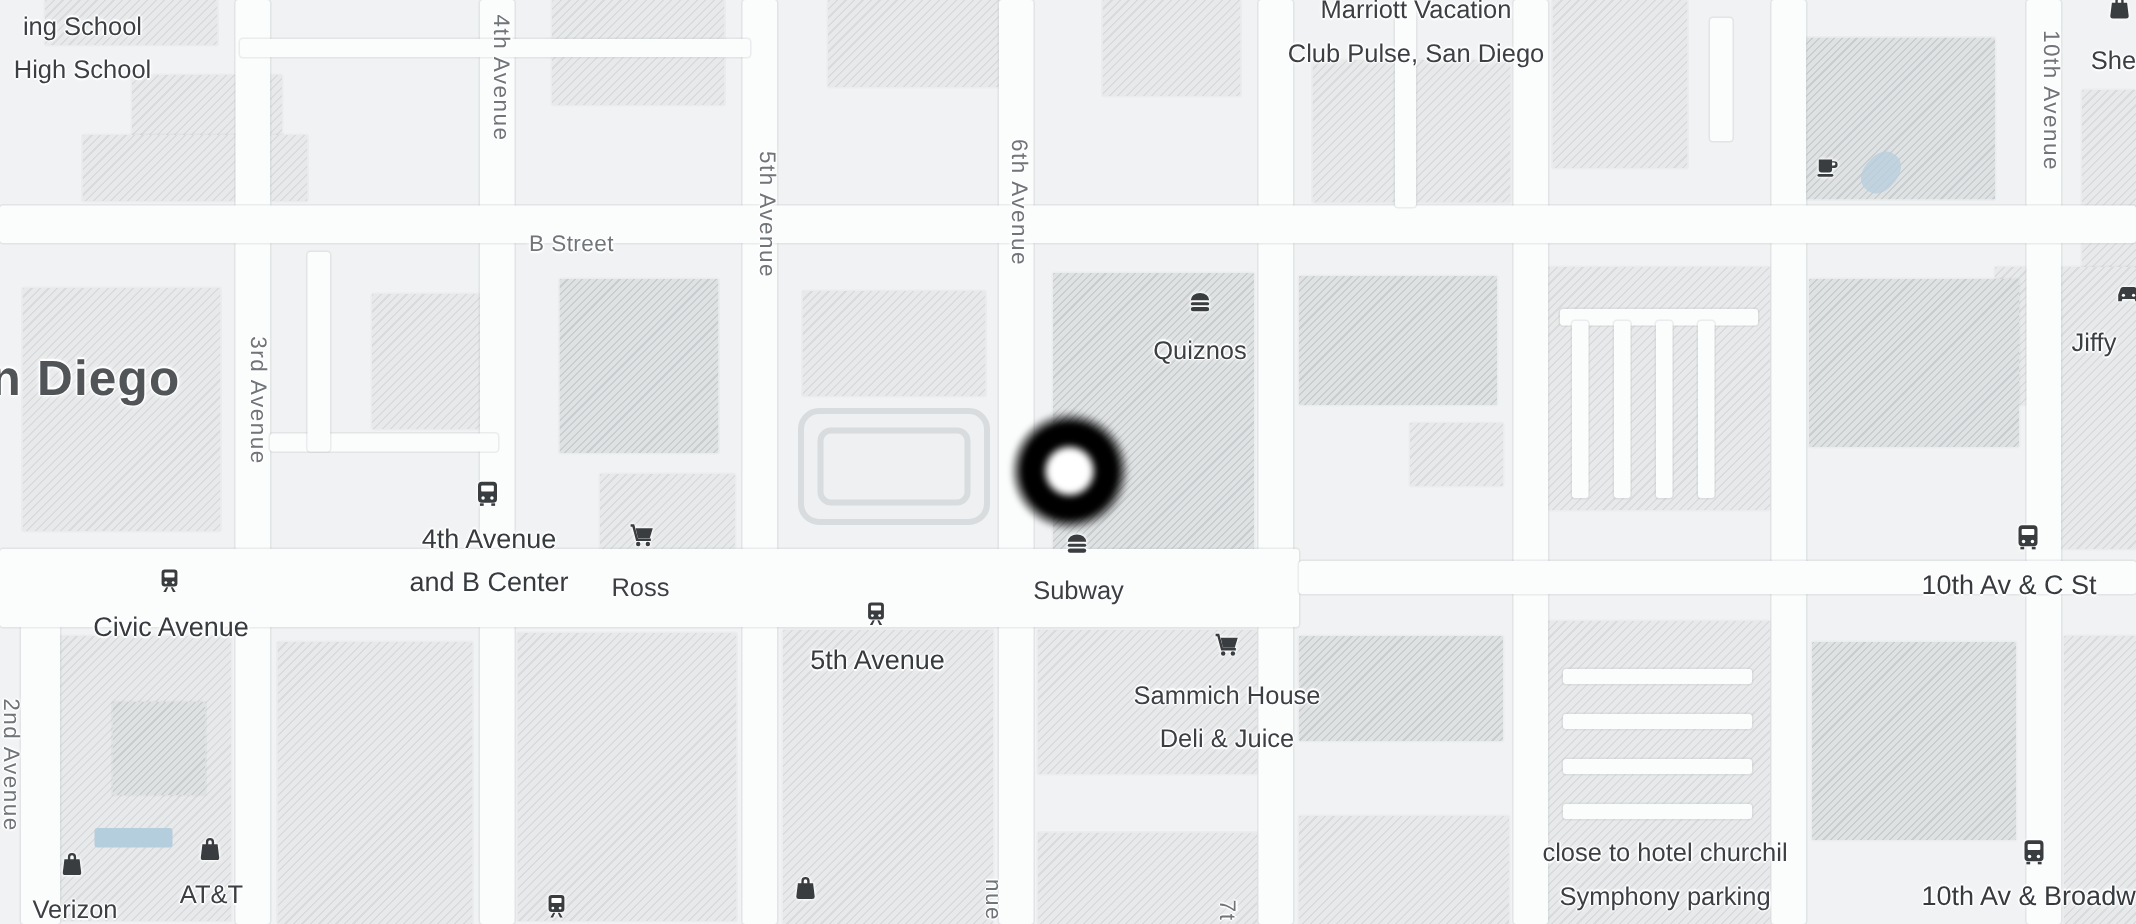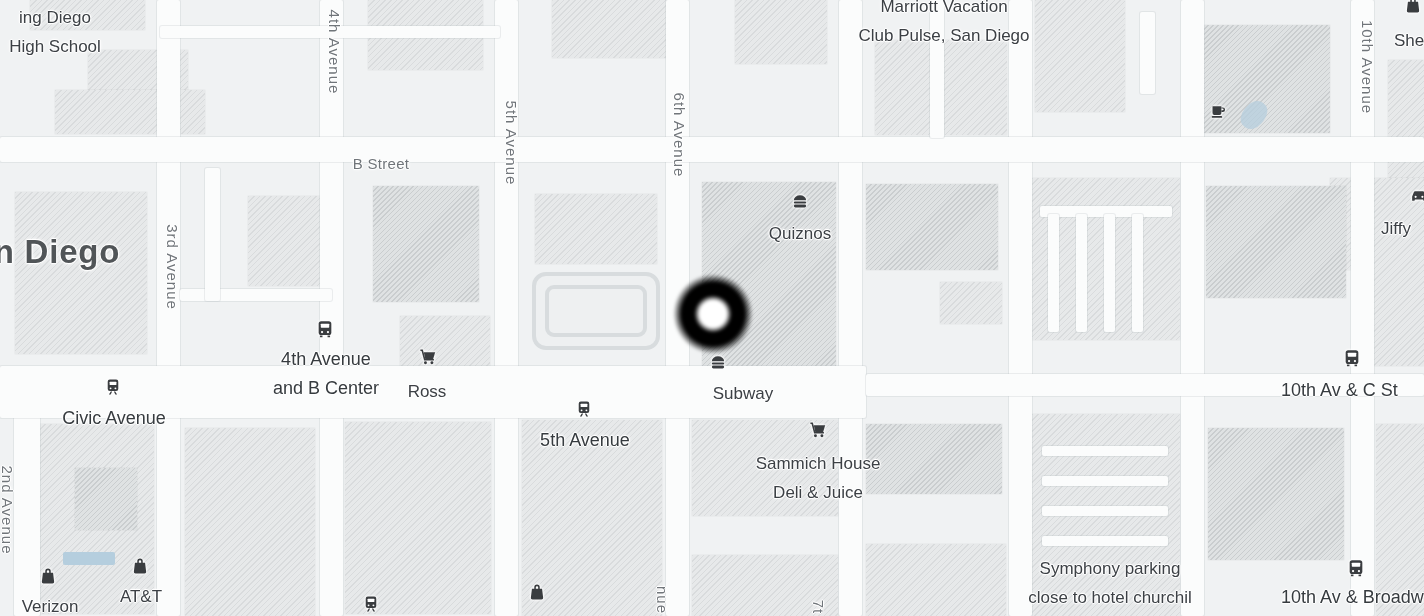--- a/index.html
+++ b/index.html
@@ -134,21 +134,21 @@
           <rect x="3.2" y="12.4" width="11.6" height="2.8" rx="1.4"></rect>
         </svg></div>
       <div class="maplabel poi-label" style="top: 219px; left: 800px; transform: translateX(-50%); text-align: center;">
         <div>Quiznos</div>
       </div>
       <div class="mapicon" style="left: 718px; top: 362px; transform: translate(-50%, -50%);"><svg viewBox="0 0 18 18">
           <path d="M3.2 8.2a5.8 4.6 0 0 1 11.6 0z"></path>
           <rect x="3.2" y="9.4" width="11.6" height="2" rx="1"></rect>
           <rect x="3.2" y="12.4" width="11.6" height="2.8" rx="1.4"></rect>
         </svg></div>
-      <div class="maplabel poi-label" style="top: 379px; left: 719px; transform: translateX(-50%); margin-left: 24px;">
+      <div class="maplabel poi-label" style="top: 379px; left: 719px; transform: translateX(-50%);">
         <div>Subway</div>
       </div>
       <div class="mapicon" style="left: 818px; top: 430px; transform: translate(-50%, -50%);"><svg viewBox="0 0 18 18">
           <path d="M5 4.4h10.8l-1.9 6.4H6.4z"></path>
           <path d="M1.8 1.9h2.3l2.4 9h8.1v1.5H5.3L2.9 3.4H1.8z"></path>
           <circle cx="6.6" cy="14.4" r="1.4"></circle>
           <circle cx="12.7" cy="14.4" r="1.4"></circle>
         </svg></div>
       <div class="maplabel poi-label" style="top: 449px; left: 818px; transform: translateX(-50%);">
         <div>Sammich House</div>
@@ -199,26 +199,26 @@
       </div>
       <div class="mapicon" style="left: 537px; top: 592px; transform: translate(-50%, -50%);"><svg viewBox="0 0 18 18">
           <path d="M4.2 6h9.6l1 8.2a1.6 1.6 0 0 1-1.6 1.8H4.8a1.6 1.6 0 0 1-1.6-1.8z"></path>
           <path d="M6.4 7.2V4.6a2.6 2.6 0 0 1 5.2 0v2.6h-1.5V4.6a1.1 1.1 0 0 0-2.2 0v2.6z"></path>
         </svg></div>
       <div class="maplabel poi-label" style="top: -8px; left: 944px; transform: translateX(-50%);">
         <div>Marriott Vacation</div>
         <div>Club Pulse, San Diego</div>
       </div>
       <div class="maplabel poi-label" style="top: 3px; left: 55px; transform: translateX(-50%);">
-        <div>ing Diego</div>
+        <div>ing School</div>
         <div>High School</div>
       </div>
       <div class="maplabel poi-label" style="top: 554px; left: 1110px; transform: translateX(-50%);">
+        <div>close to hotel churchil</div>
         <div>Symphony parking</div>
-        <div>close to hotel churchil</div>
       </div>
       <div class="mapicon" style="left: 113px; top: 387px; transform: translate(-50%, -50%);"><svg viewBox="0 0 18 18">
           <rect x="4" y="2" width="10" height="10.8" rx="2"></rect>
           <rect x="5.8" y="4" width="6.4" height="3.1" rx=".5" fill="#fff"></rect>
           <circle cx="6.7" cy="10.3" r=".9" fill="#fff"></circle>
           <circle cx="11.3" cy="10.3" r=".9" fill="#fff"></circle>
           <path d="M6.9 13.2 5.1 16.2h1.7l1.4-3zM11.1 13.2l1.8 3h-1.7l-1.4-3z"></path>
         </svg></div>
       <div class="maplabel transit-label" style="top: 404px; left: 114px; transform: translateX(-50%);">
         <div>Civic Avenue</div>

